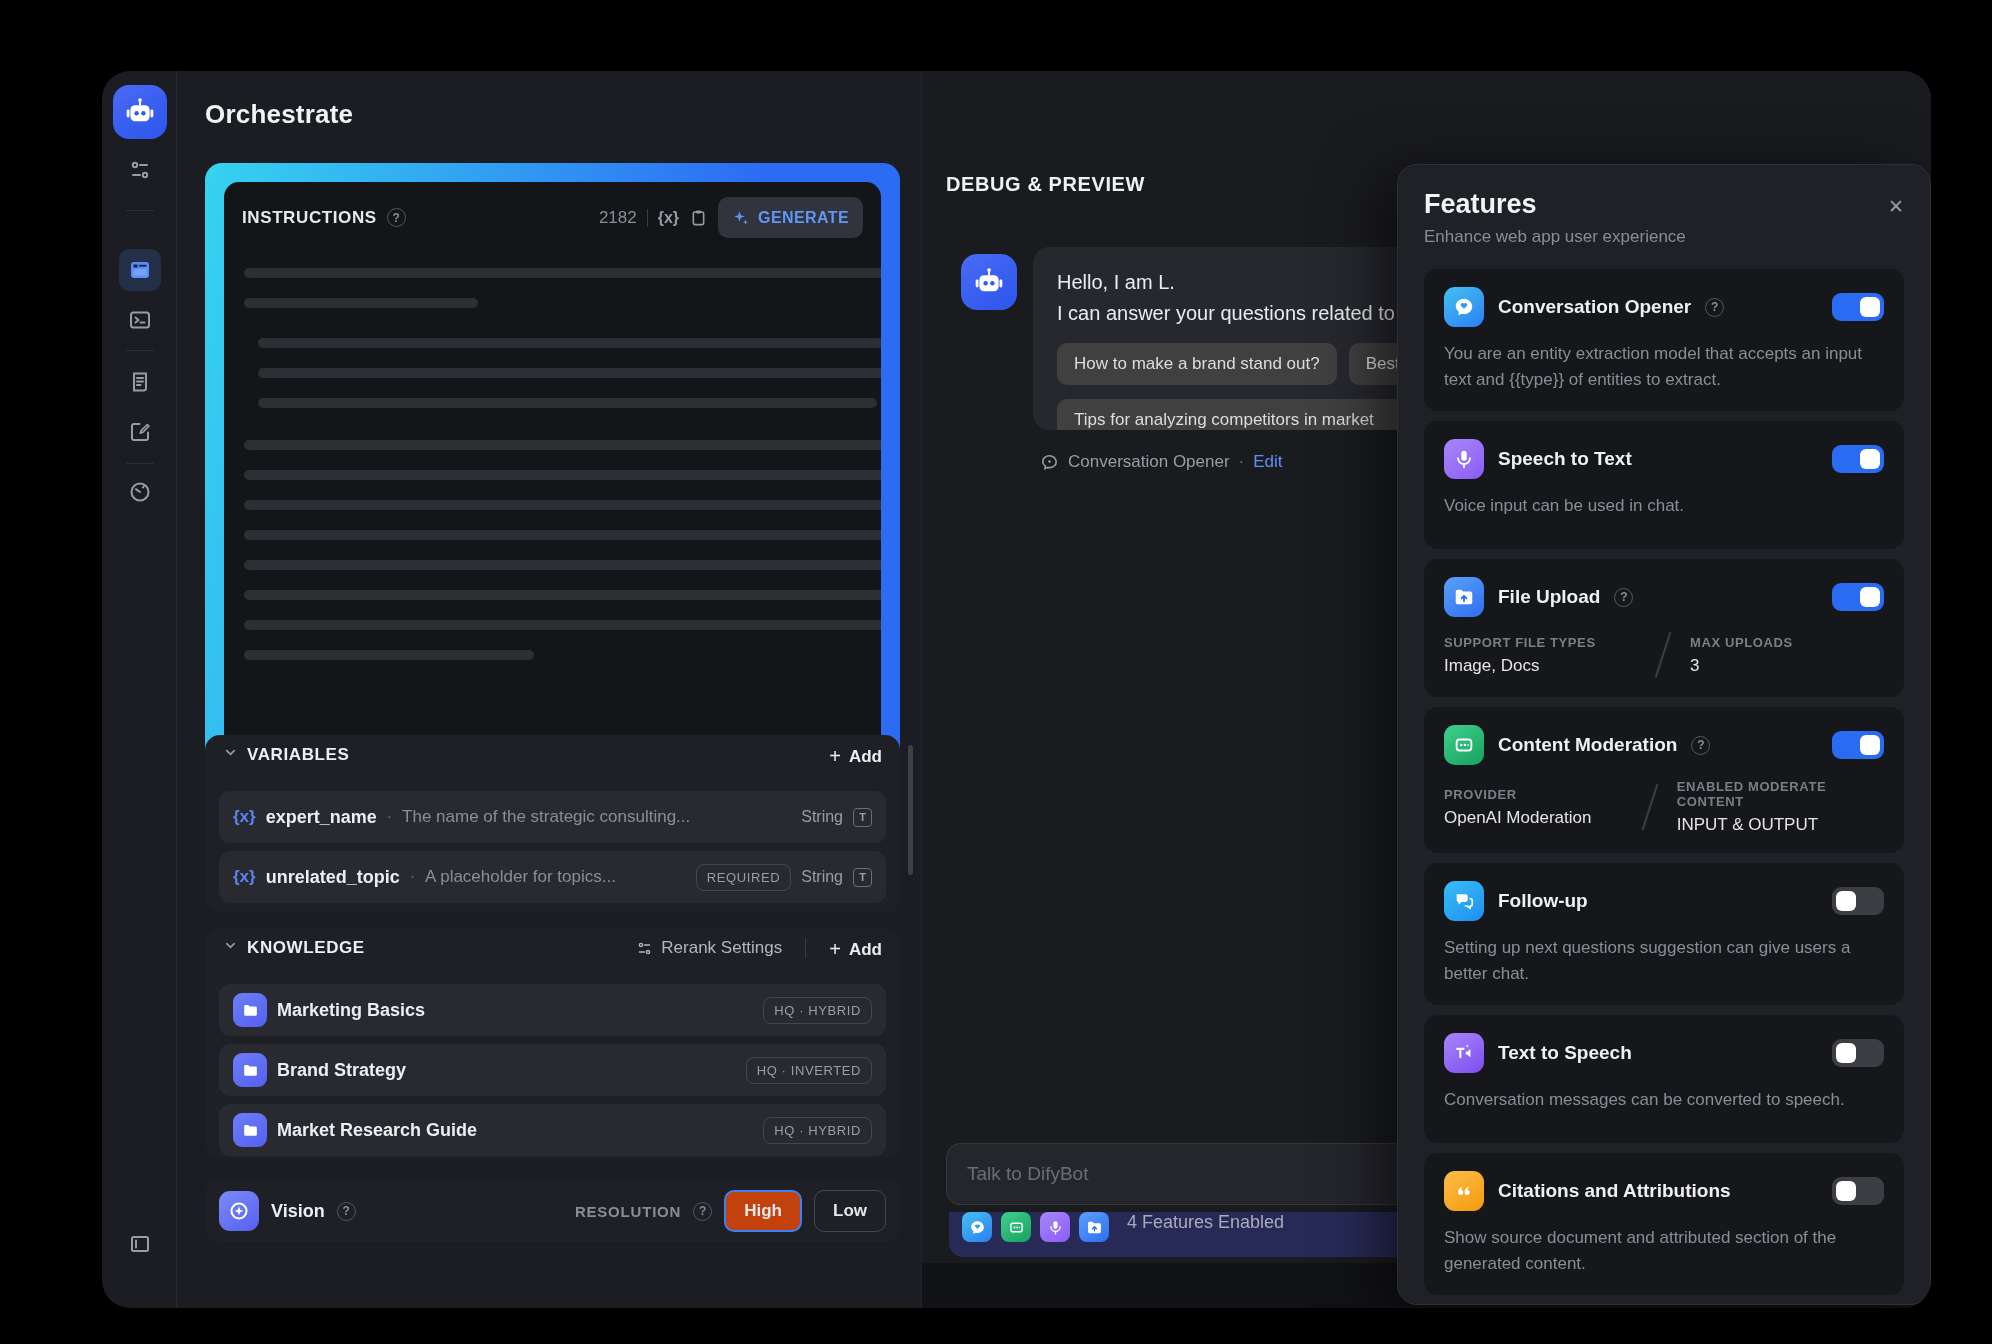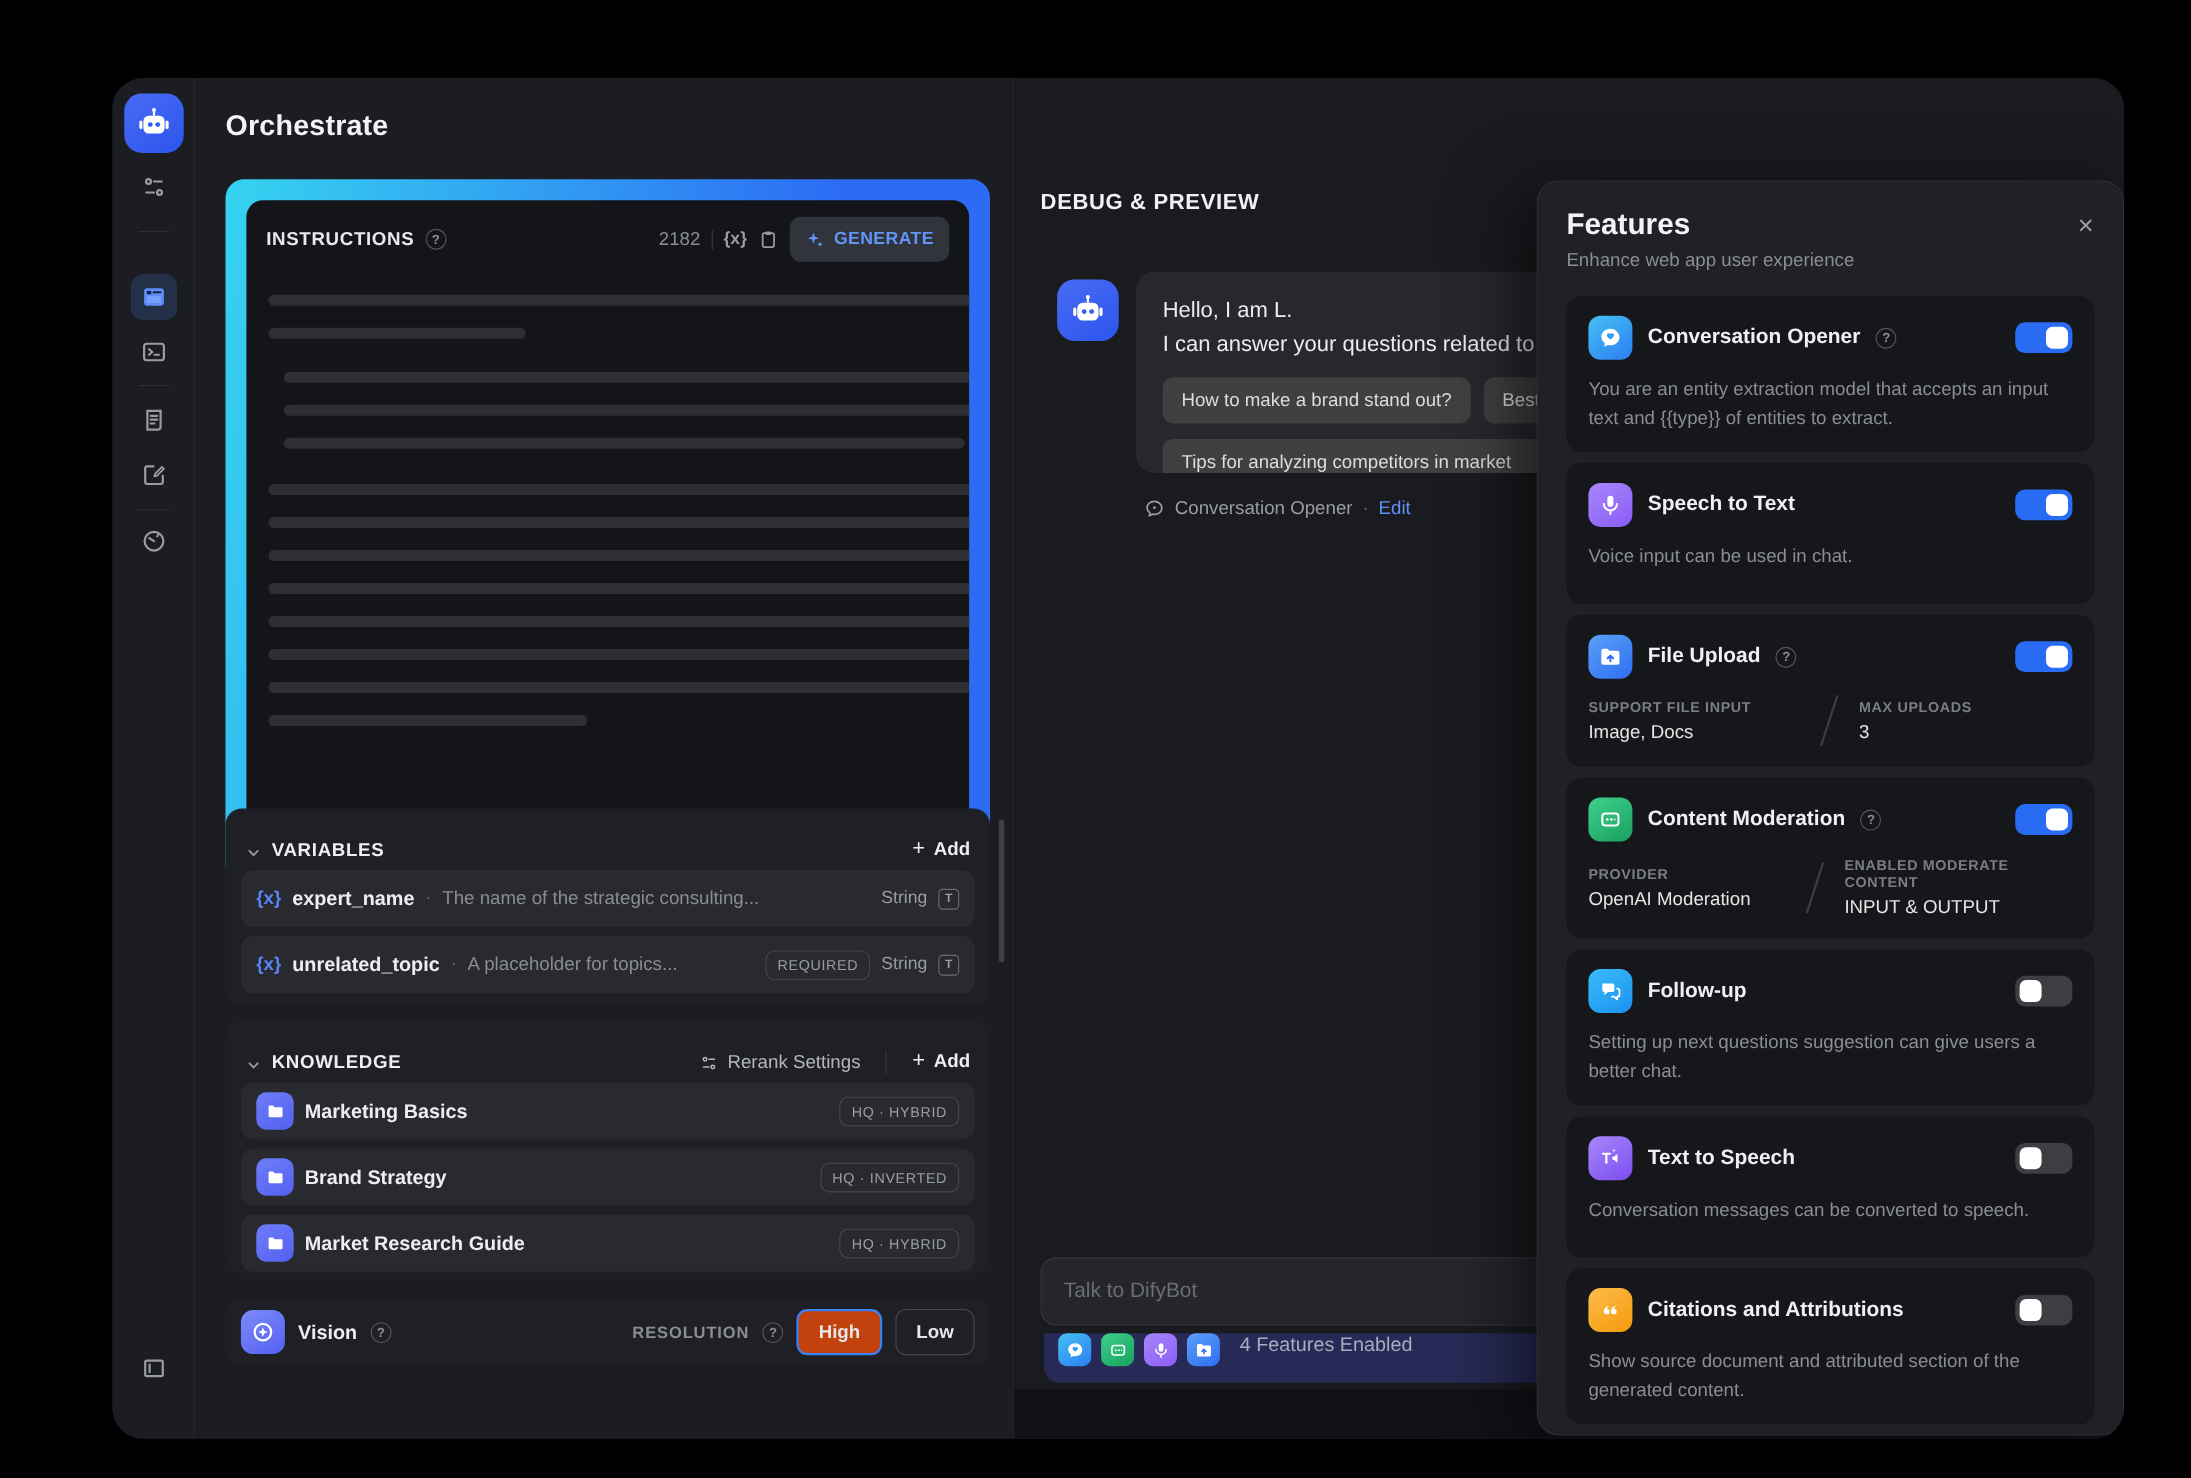--- a/index.html
+++ b/index.html
@@ -35,21 +35,21 @@
   .ins-title { color:#e8e9ec; font-size:17px; font-weight:700; letter-spacing:.6px; }
   .help { width:19px; height:19px; border:1.5px solid #55575e; border-radius:50%; color:#8b8d96; font-size:12px; font-weight:700; display:flex; align-items:center; justify-content:center; }
   .ins-count { margin-left:auto; color:#8b8d96; font-size:17px; }
   .v-div { width:1px; height:18px; background:#3a3c42; }
   .ins-icon { color:#9a9ca4; font-size:16px; font-weight:700; display:flex; align-items:center; }
   .gen-btn { height:41px; padding:0 14px; background:#31343c; border-radius:10px; display:flex; align-items:center; gap:8px; color:#5f96f8; font-size:16px; font-weight:700; letter-spacing:.4px; }
   .sk { height:10px; border-radius:5px; background:#2d2f35; margin-left:20px; margin-top:20px; }
   .handle { position:absolute; left:50%; bottom:9px; transform:translateX(-50%); width:46px; height:7px; border-radius:4px; background:#55575d; }
 
   .section { position:absolute; left:103px; width:695px; background:#1f2025; border-radius:15px; padding:10px 14px 12px 14px; }
-  .sec-head { display:flex; align-items:flex-end; gap:9px; height:38px; padding:0 4px; }
+  .sec-head { display:flex; align-items:flex-start; gap:9px; height:38px; padding:0 4px; }
   .sec-title { color:#eceef1; font-size:17px; font-weight:700; letter-spacing:.6px; }
   .chev { color:#9a9ca4; display:flex; }
   .sec-action { margin-left:auto; display:flex; align-items:center; gap:8px; color:#eceef1; font-size:17px; font-weight:600; }
   .rerank { display:flex; align-items:center; gap:8px; color:#b4b6bf; font-size:17px; font-weight:400; margin-left:auto; }
   .sec-sep { width:1px; height:20px; background:#3a3c42; margin:0 14px; }
   .row { display:flex; align-items:center; gap:10px; background:#292a30; border-radius:11px; height:52px; padding:0 14px; margin-top:8px; }
   .vx { color:#5a86f5; font-size:17px; font-weight:700; }
   .row-name { color:#eceef1; font-size:18px; font-weight:600; }
   .middot { color:#6b6d76; }
   .row-desc { color:#8b8d96; font-size:17px; white-space:nowrap; overflow:hidden; }
@@ -524,21 +524,21 @@
                 </svg>
               </span>
           <span class="ftitle">File Upload</span>
           <span class="help">?</span>
           <span class="toggle on">
                 <span class="knob"></span>
               </span>
         </div>
         <div class="fstats">
           <div class="fstat c1">
-            <div class="flabel">SUPPORT FILE INPUT</div>
+            <div class="flabel">SUPPORT FILE TYPES</div>
             <div class="fvalue">Image, Docs</div>
           </div>
           <div class="slant"></div>
           <div class="fstat">
             <div class="flabel">MAX UPLOADS</div>
             <div class="fvalue">3</div>
           </div>
         </div>
       </div>
 

